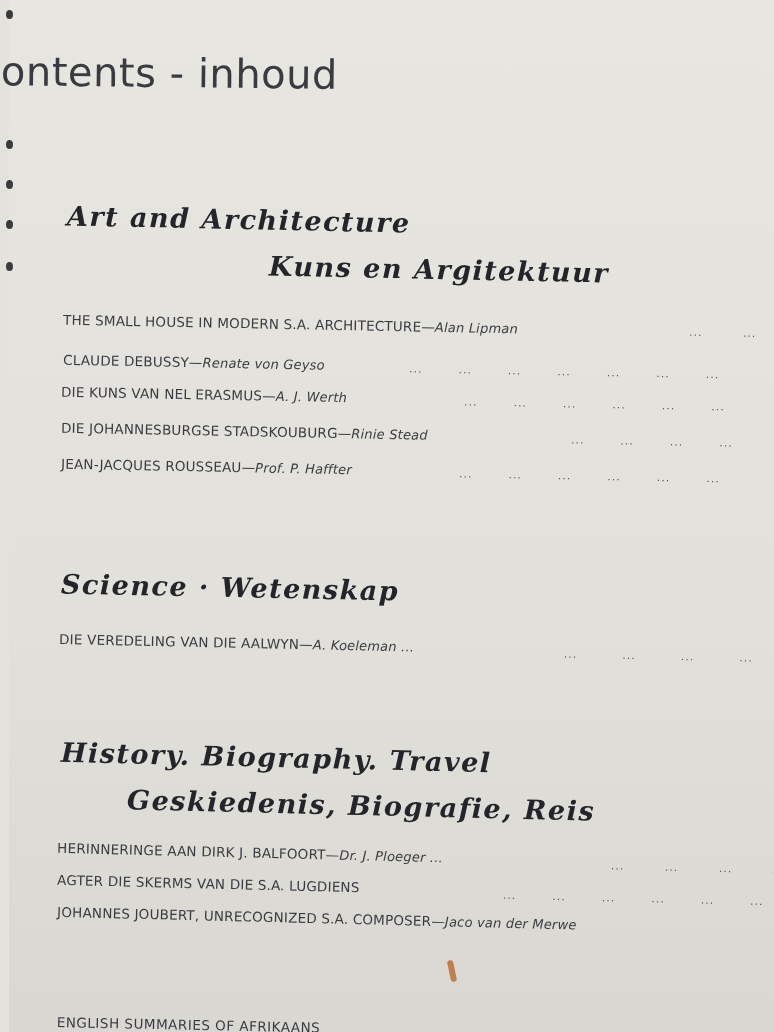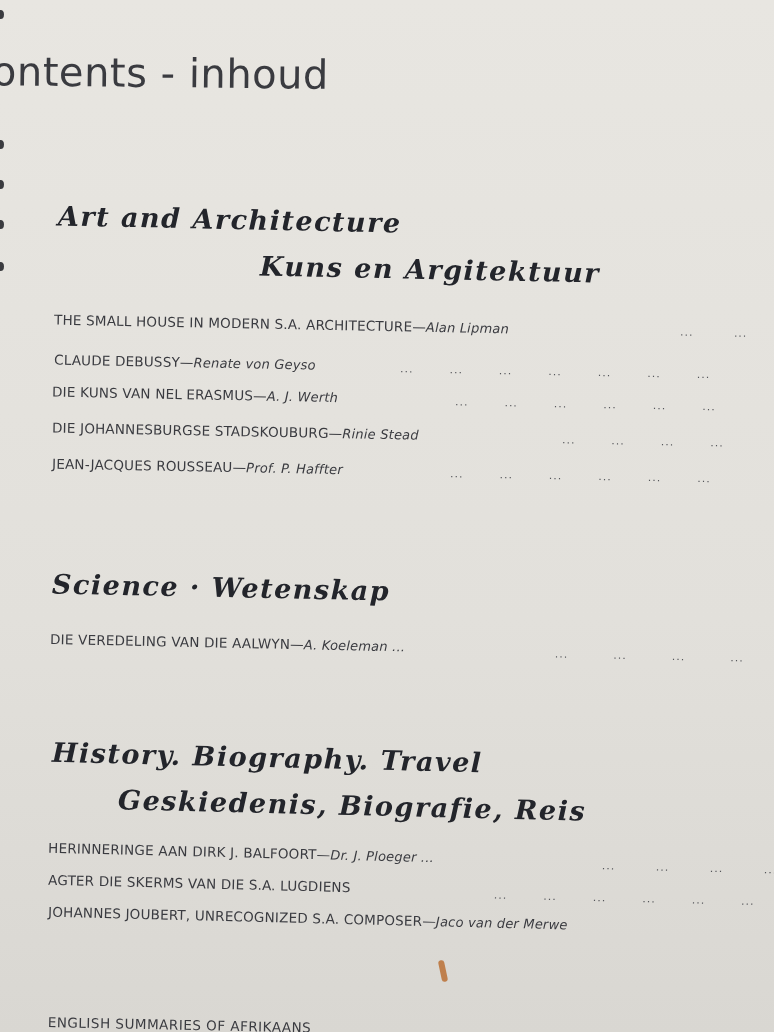--- a/index.html
+++ b/index.html
@@ -1,18 +1,18 @@
 <!DOCTYPE html>
 <html><head>
 <meta charset="utf-8">
 <style>
   html,body{margin:0;padding:0;}
   body{width:774px;height:1032px;overflow:hidden;background:#e4e2dd;position:relative;
     font-family:"DejaVu Sans",sans-serif;color:#2e2f33;}
-  .page{position:absolute;inset:0;background:linear-gradient(180deg,#e8e6e1 0%,#e2e0db 60%,#d9d7d2 100%);}
+  .page{position:absolute;inset:0;background:linear-gradient(180deg,#e8e6e1 0%,#e2e0db 60%,#d9d7d2 100%);margin-left:9px;}
   .edge-dot{position:absolute;left:-3px;width:7px;height:9px;border-radius:50%;background:#3a3b3f;}
   .title{position:absolute;left:-8px;top:50px;font-size:40px;font-weight:normal;letter-spacing:0.5px;
     color:#3a3b40;font-family:"DejaVu Sans",sans-serif;transform:rotate(0.6deg);}
   .sec-head{position:absolute;font-family:"DejaVu Serif",serif;font-weight:bold;font-style:italic;
     font-size:27px;color:#23252b;letter-spacing:1.5px;white-space:nowrap;}
   .entry{position:absolute;left:0;right:0;height:22px;white-space:nowrap;font-size:13.5px;color:#3a3b40;}
   .entry .t{position:absolute;top:0;letter-spacing:0.2px;}
   .entry .a{font-style:italic;font-size:13px;}
   .dots{position:absolute;font-size:11px;letter-spacing:1px;color:#55565a;}
   .stain{position:absolute;left:440px;top:960px;width:6px;height:22px;border-radius:3px;

